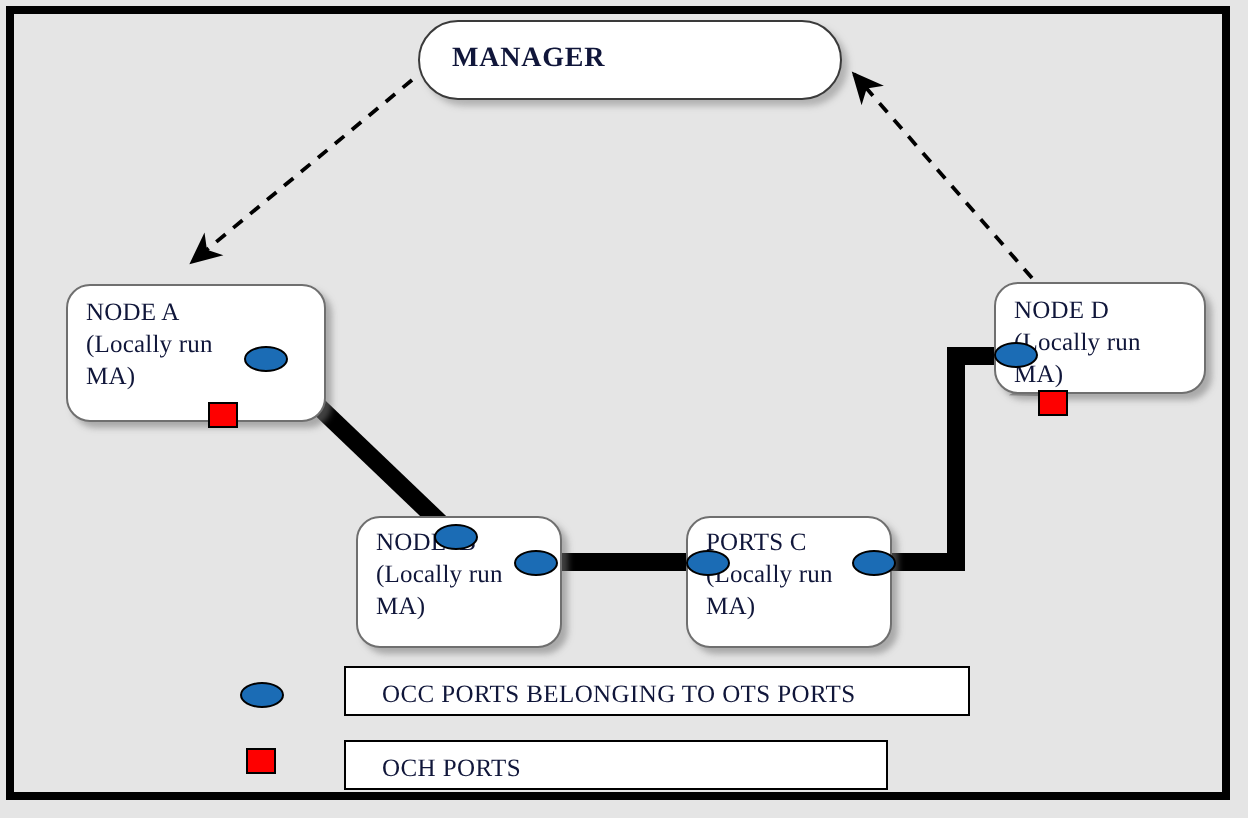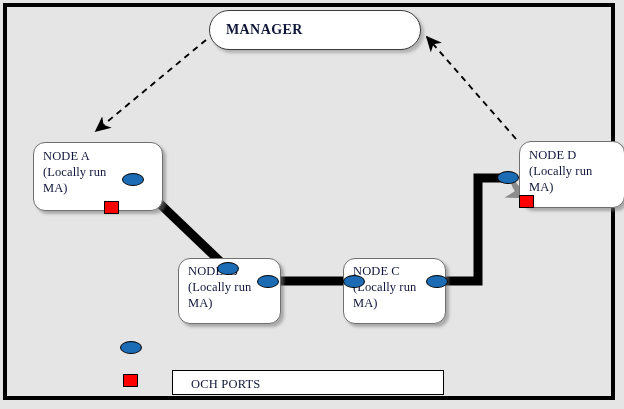--- a/index.html
+++ b/index.html
@@ -149,41 +149,44 @@
     <div class="node-text" style="top:37px;">MA)</div>
   </div>
 
   <div class="node-box" style="left:178px; top:258px; width:103px; height:66px;">
     <div class="node-text" style="top:4px;">NODE  B</div>
     <div class="node-text" style="top:20px;">(Locally run</div>
     <div class="node-text" style="top:36px;">MA)</div>
   </div>
 
   <div class="node-box" style="left:343px; top:258px; width:103px; height:66px;">
-    <div class="node-text" style="top:4px;">NODE C</div>
+    <div class="node-text" style="top:4px;">PORTS C</div>
     <div class="node-text" style="top:20px;">(Locally run</div>
     <div class="node-text" style="top:36px;">MA)</div>
   </div>
 
-  <div class="node-box" style="left:497px; top:141px; width:106px; height:67px;margin-left:22px;">
+  <div class="node-box" style="left:497px; top:141px; width:106px; height:56px;">
     <div class="node-text" style="top:5px;">NODE D</div>
     <div class="node-text" style="top:21px;">(Locally run</div>
     <div class="node-text" style="top:37px;">MA)</div>
   </div>
 
   <div class="legend-swatch-ellipse" style="left:122px; top:173px;"></div>
   <div class="legend-swatch-ellipse" style="left:217px; top:262px;"></div>
   <div class="legend-swatch-ellipse" style="left:257px; top:275px;"></div>
   <div class="legend-swatch-ellipse" style="left:343px; top:275px;"></div>
   <div class="legend-swatch-ellipse" style="left:426px; top:275px;"></div>
   <div class="legend-swatch-ellipse" style="left:497px; top:171px;"></div>
 
   <div class="legend-swatch-square" style="left:104px; top:201px;"></div>
   <div class="legend-swatch-square" style="left:519px; top:195px;"></div>
 
   <div class="legend-swatch-ellipse" style="left:120px; top:341px;"></div>
+  <div class="legend-box" style="left:172px; top:333px; width:313px; height:25px;">
+    <div class="legend-text">OCC PORTS BELONGING TO OTS PORTS</div>
+  </div>
 
   <div class="legend-swatch-square" style="left:123px; top:374px;"></div>
   <div class="legend-box" style="left:172px; top:370px; width:272px; height:25px;">
     <div class="legend-text">OCH PORTS</div>
   </div>
 
 </div>
 
 </body></html>

